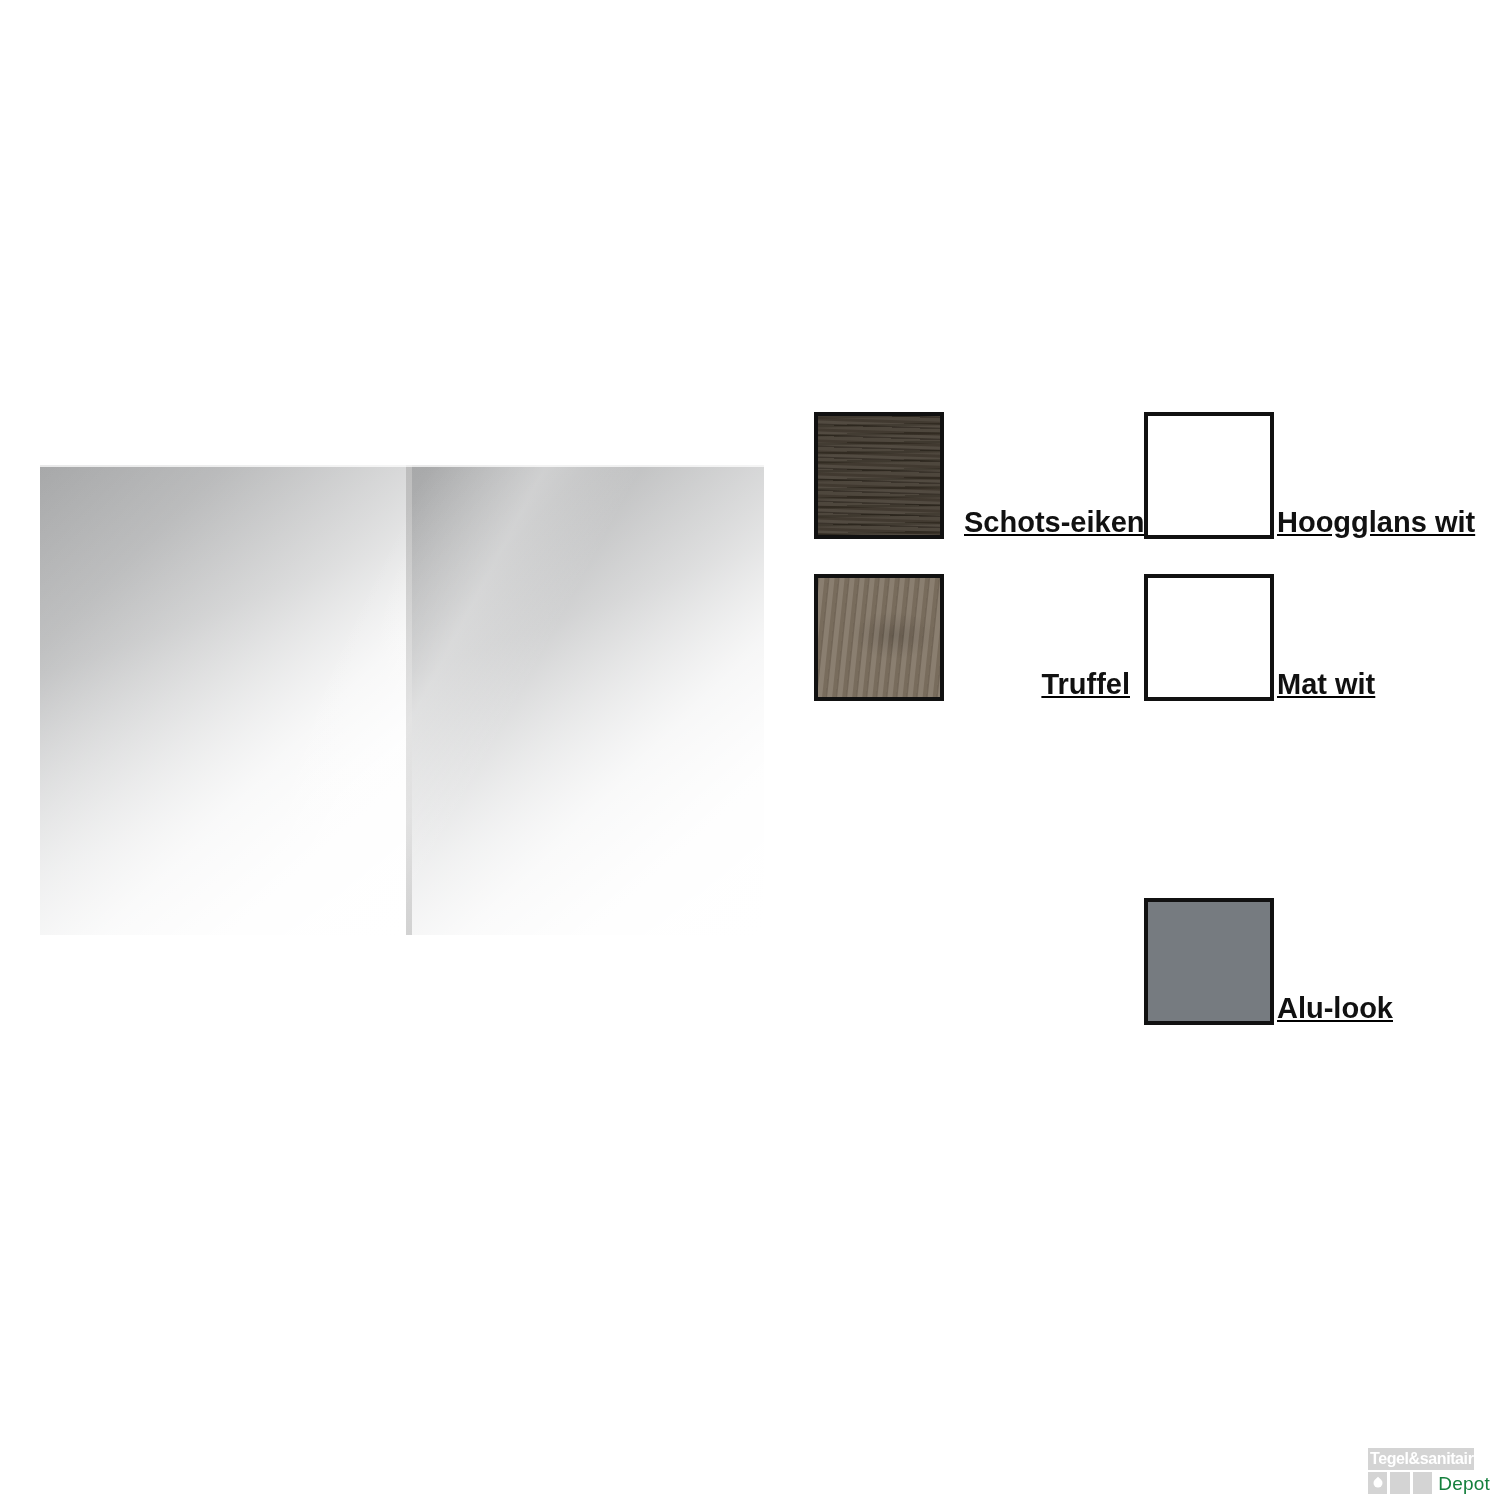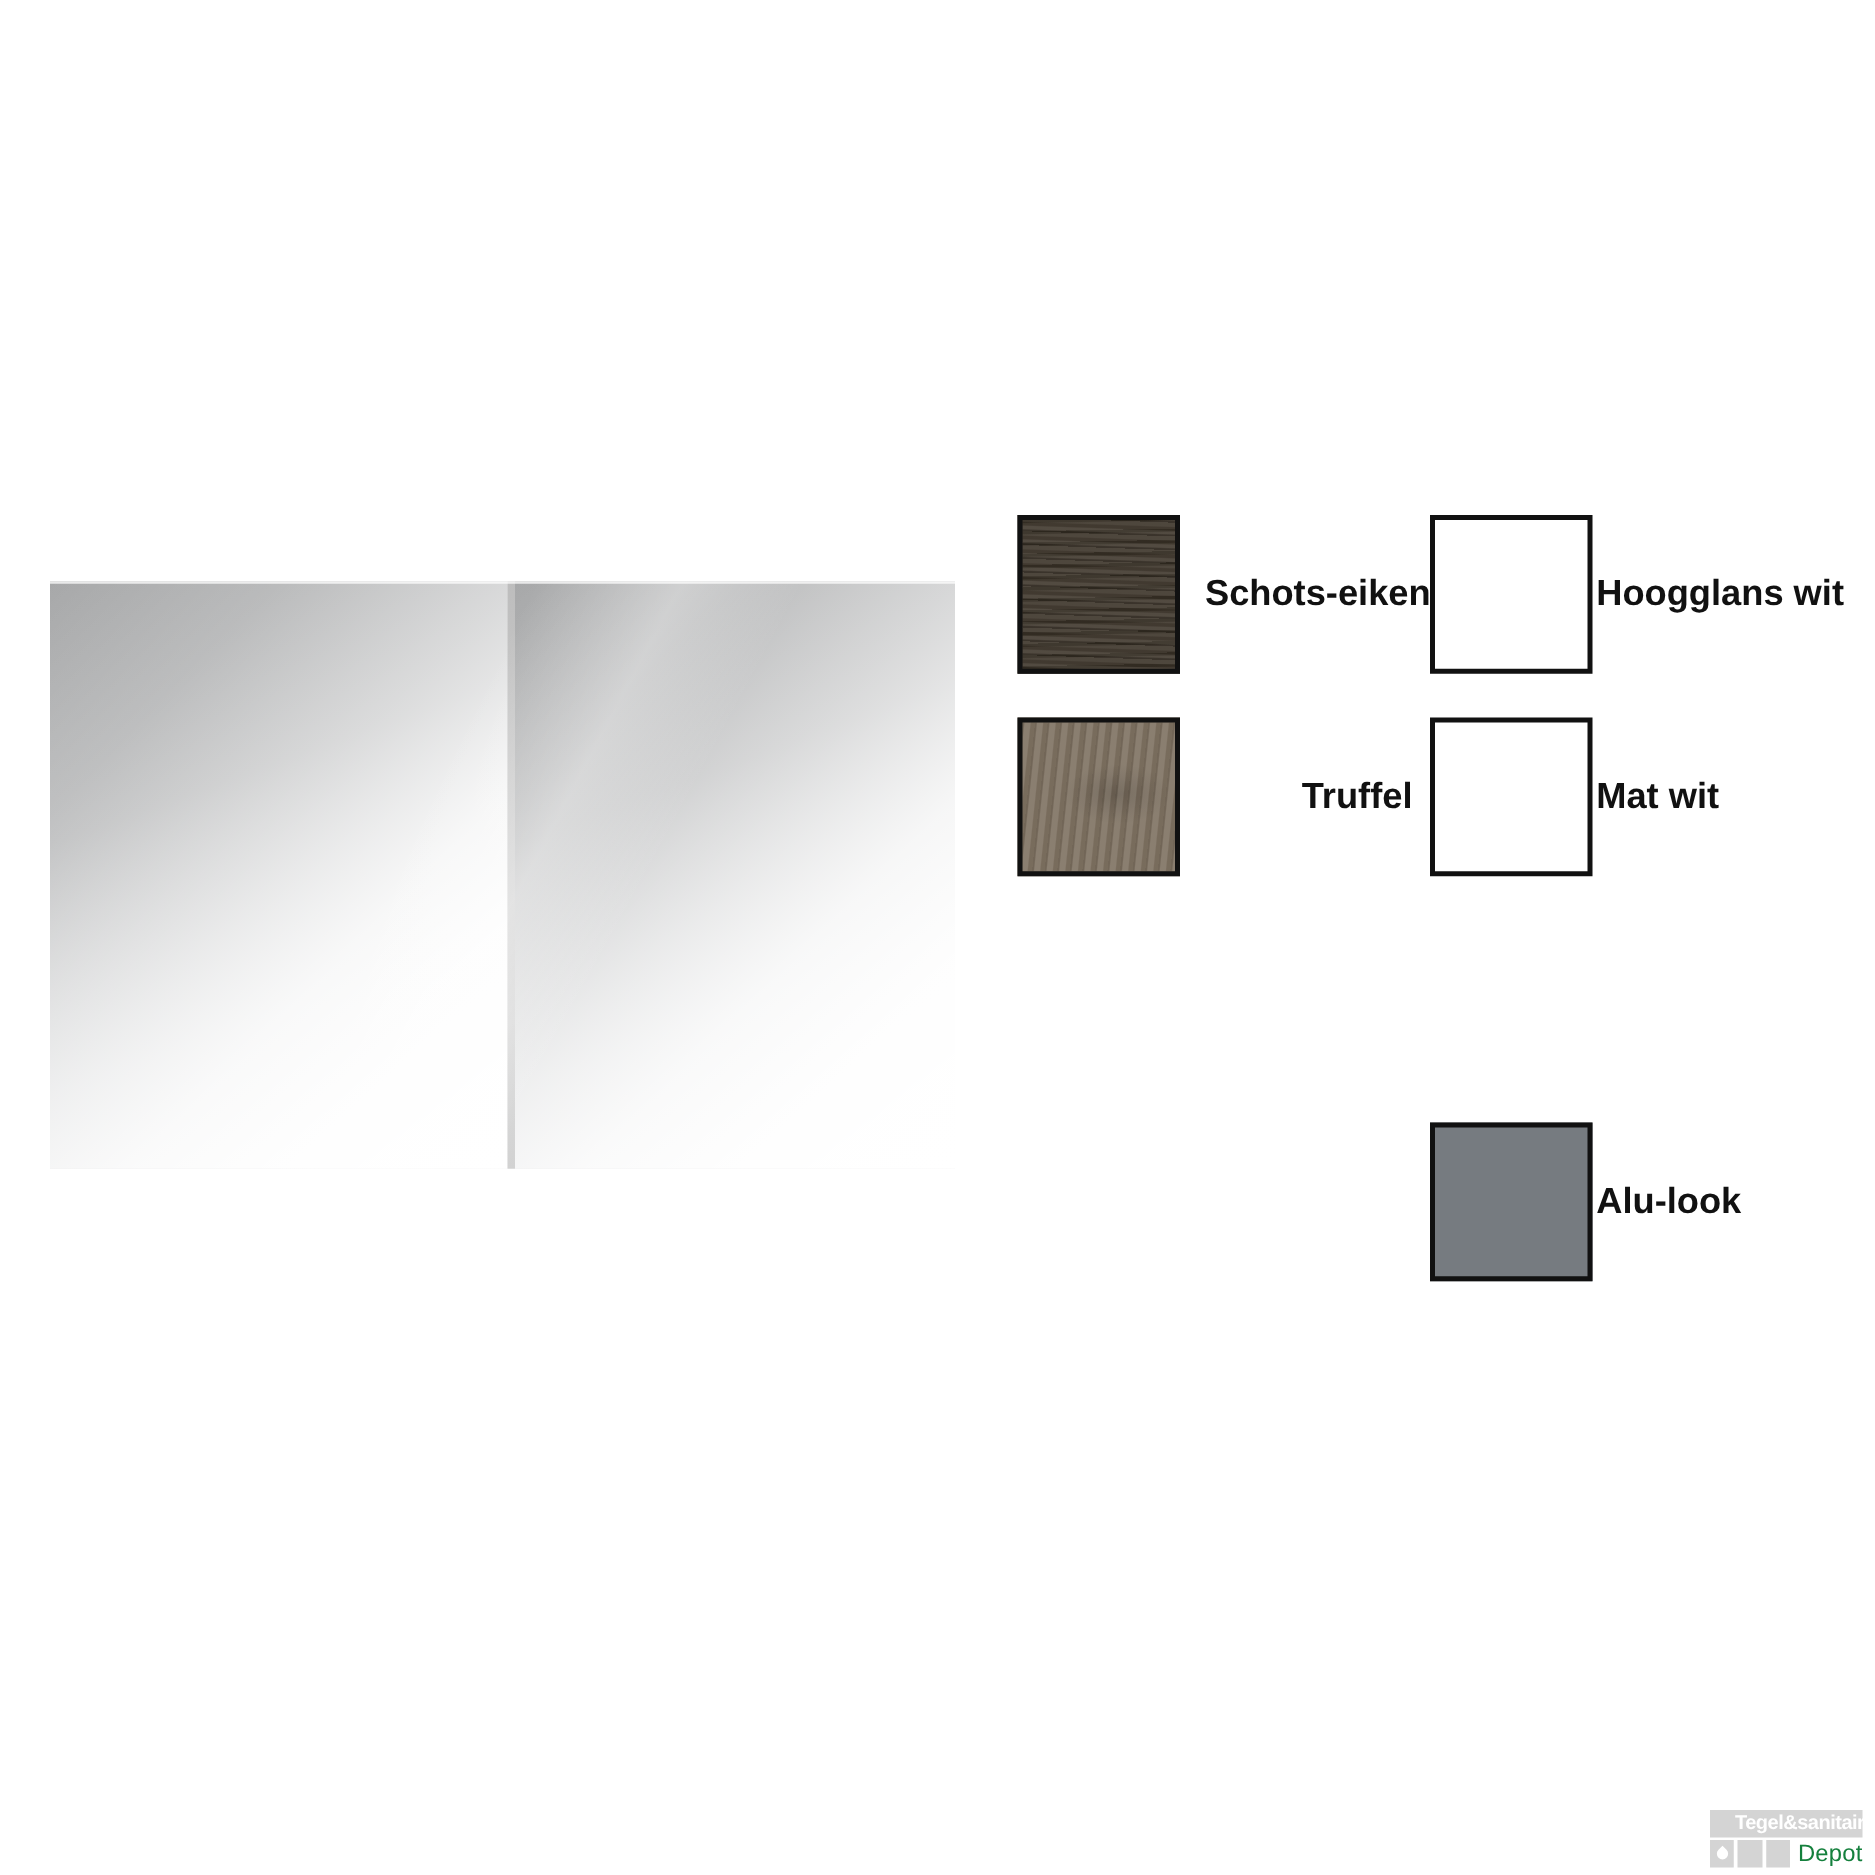--- a/index.html
+++ b/index.html
@@ -75,22 +75,23 @@
     width: 686px;
   }
   .swatch-row {
     position: relative;
     height: 162px;
   }
   .swatch-cell {
     position: absolute;
     top: 0;
     display: flex;
-    align-items: center;
+    align-items: flex-end;
     height: 127px;
+    text-decoration: underline;
   }
   .swatch-cell.col-left  { left: 0px;   }
   .swatch-cell.col-right { left: 330px; }
 
   .swatch-box {
     width: 130px;
     height: 127px;
     border: 4px solid #111111;
     box-sizing: border-box;
     flex: 0 0 auto;
@@ -158,24 +159,24 @@
   .watermark {
     position: absolute;
     left: 1368px;
     top: 1448px;
     width: 122px;
     height: 46px;
   }
   .wm-top {
     background: #d4d4d4;
     height: 22px;
-    width: 122px;
+    width: 106px;
     display: flex;
     align-items: center;
-    padding-left: 20px;
+    padding-left: 2px;
     box-sizing: border-box;
   }
   .wm-top span {
     color: #ffffff;
     font-weight: bold;
     font-size: 16px;
     letter-spacing: -0.4px;
     line-height: 1;
   }
   .wm-bottom {

